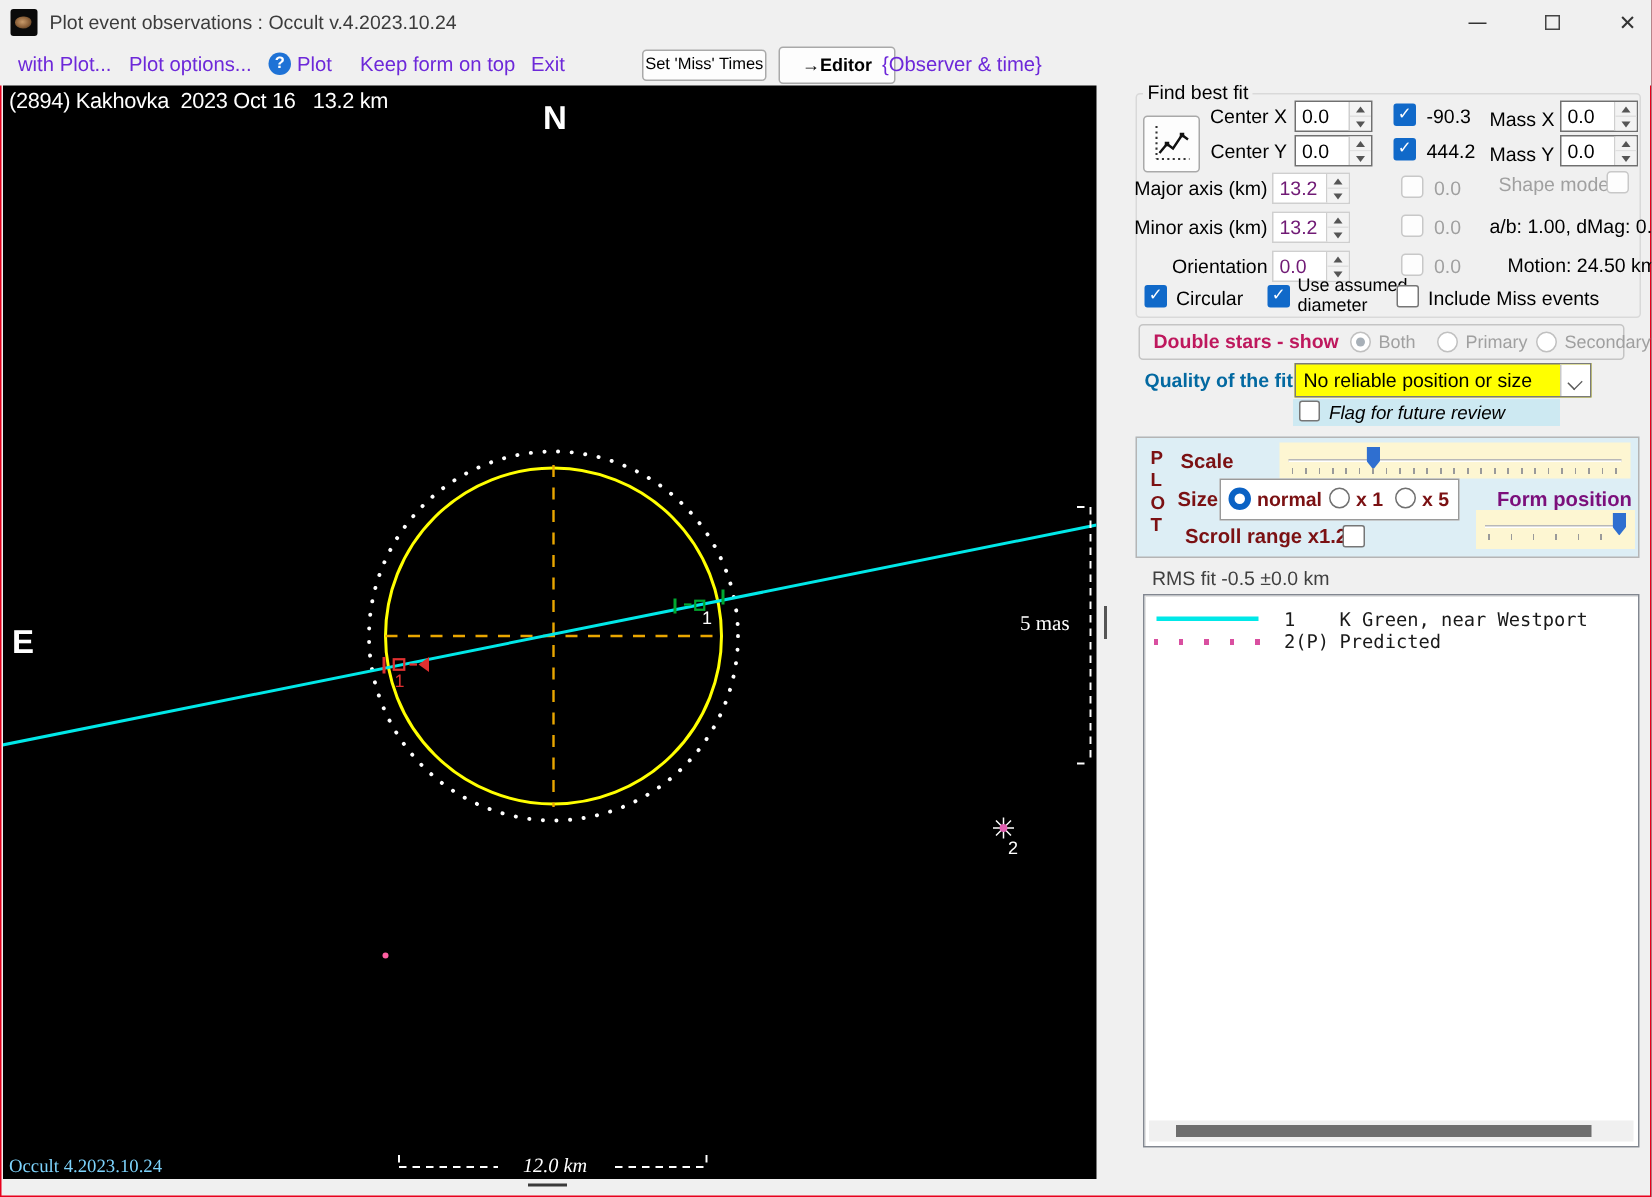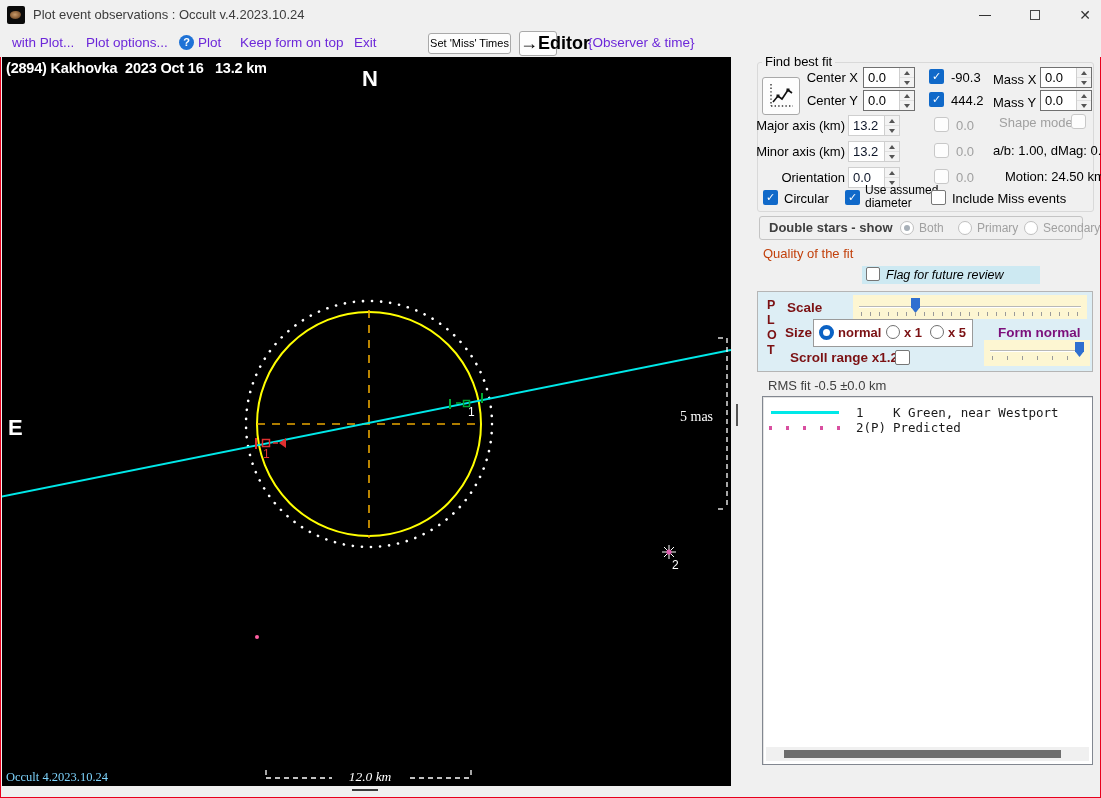--- a/index.html
+++ b/index.html
@@ -23,37 +23,37 @@
   
   .menubar { position:absolute; left:0; top:30px; width:1101px; height:27px; background:#f0f0f0; }
   .menu-item { position:absolute; top:5px; font-size:13.5px; color:#6d28d9; white-space:nowrap; cursor:default; }
   .help-icon { position:absolute; left:179px; top:5px; width:15px; height:15px; border-radius:50%;
                background:#1e72d6; color:#fff; font-size:11px; font-weight:bold; text-align:center; line-height:15px; }
   .tb-btn { position:absolute; background:#fdfdfd; border:1px solid #a9a9a9; border-radius:3px;
             text-align:center; color:#000; }
 
   
   .plot { position:absolute; left:2px; top:57px; width:729px; height:729px; background:#000; }
-  .plot-hdr { position:absolute; left:4px; color:#fff; font-weight:bold; font-size:14.5px; letter-spacing:-0.2px; white-space:pre; }
+  .plot-hdr { position:absolute; left:4px; color:#fff; font-weight:normal; font-size:14.5px; letter-spacing:-0.2px; white-space:pre; }
   .dir-label { position:absolute; color:#fff; font-weight:bold; font-size:22px; }
   .serif { font-family:"Liberation Serif", serif; }
   .plot-num { position:absolute; font-size:12px; }
   .under-dash { position:absolute; left:352px; top:789px; width:26px; height:2px; background:#3a3a3a; }
   .splitter-tick { position:absolute; left:736px; top:404px; width:2px; height:22px; background:#555; }
 
   
   .lbl { position:absolute; font-size:13px; color:#000; white-space:nowrap; }
   .lbl.r { text-align:right; }
   .lbl.dis { color:#a0a0a0; }
   .groupbox { position:absolute; border:1px solid #d9d9d9; border-radius:3px; }
   .gb-label { position:absolute; background:#f0f0f0; padding:0 3px; font-size:13px; color:#000; }
 
   .spin { position:absolute; width:52px; height:21px; background:#fff; border:1px solid #707070; font-size:13px; }
   .spin.dis { border-color:#cfcfcf; }
-  .spin.dis .spin-val { color:#0f172a; }
+  .spin.dis .spin-val { color:#701a75; }
   .spin-val { position:absolute; left:4px; top:2px; color:#000; }
   .spin-btns { position:absolute; right:0; top:0; width:15px; height:100%; border-left:1px solid #cfcfcf; }
   .spin-btns i { position:absolute; left:0; width:100%; height:50%; background:#f3f3f3; }
   .spin-btns i.up { top:0; border-bottom:1px solid #e0e0e0; }
   .spin-btns i.dn { bottom:0; }
   .spin-btns i::after { content:''; position:absolute; left:4px; border-left:3px solid transparent; border-right:3px solid transparent; }
   .spin-btns i.up::after { top:3px; border-bottom:4px solid #555; }
   .spin-btns i.dn::after { top:3px; border-top:4px solid #555; }
 
   .cbx { position:absolute; width:15px; height:15px; border-radius:2px; font-size:11px; line-height:15px;
@@ -121,21 +121,21 @@
   </div>
 
   <div class="menubar">
     <div class="menu-item" style="left:12px;">with Plot...</div>
     <div class="menu-item" style="left:86px;">Plot options...</div>
     <div class="help-icon">?</div>
     <div class="menu-item" style="left:198px;">Plot</div>
     <div class="menu-item" style="left:240px;">Keep form on top</div>
     <div class="menu-item" style="left:354px;">Exit</div>
     <div class="tb-btn" style="left:428px; top:3px; width:83px; height:21px; font-size:11px; line-height:19px;">Set 'Miss' Times</div>
-    <div class="tb-btn" style="left:519px; top:1px; width:38px; height:25px; font-size:18px; font-weight:bold; line-height:23px;">→Editor</div>
+    <div class="tb-btn" style="left:519px; top:1px; width:78px; height:25px; font-size:12px; font-weight:bold; line-height:23px;">→Editor</div>
     <div class="menu-item" style="left:588px;">{Observer &amp; time}</div>
   </div>
 
   <div class="plot">
     <svg width="729" height="729" style="position:absolute;left:0;top:0;">
 
       <circle cx="367" cy="367" r="123" fill="none" stroke="#ffffff" stroke-width="2.6" stroke-dasharray="0.1 9" stroke-linecap="round"></circle>
 
       <circle cx="367" cy="367" r="112" fill="none" stroke="#ffff00" stroke-width="2"></circle>
 
@@ -286,29 +286,33 @@
 
   <span class="cbx on" style="left:763px; top:190px;">✓</span>
   <div class="lbl" style="left:784px; top:191px;">Circular</div>
   <span class="cbx on" style="left:845px; top:190px;">✓</span>
   <div class="lbl" style="left:865px; top:183px; font-size:12px;">Use assumed</div>
   <div class="lbl" style="left:865px; top:196px; font-size:12px;">diameter</div>
   <span class="cbx off" style="left:931px; top:190px;"></span>
   <div class="lbl" style="left:952px; top:191px;">Include Miss events</div>
 
   <div class="groupbox" style="left:759px; top:216px; width:324px; height:24px; border-color:#c4c4c4;"></div>
-  <div class="lbl" style="left:769px; top:220px; color:#404040; font-weight:bold;">Double stars - show</div>
+  <div class="lbl" style="left:769px; top:220px; color:#be185d; font-weight:bold;">Double stars - show</div>
   <span class="rad dis dis-sel" style="left:900px; top:221px;"></span>
   <div class="lbl dis" style="left:919px; top:221px; font-size:12px;">Both</div>
   <span class="rad dis" style="left:958px; top:221px;"></span>
   <div class="lbl dis" style="left:977px; top:221px; font-size:12px;">Primary</div>
   <span class="rad dis" style="left:1024px; top:221px;"></span>
   <div class="lbl dis" style="left:1043px; top:221px; font-size:12px;">Secondary</div>
 
-  <div class="lbl" style="left:763px; top:246px; color:#c2410c; font-weight:normal;">Quality of the fit</div>
+  <div class="lbl" style="left:763px; top:246px; color:#0369a1; font-weight:bold;">Quality of the fit</div>
+  <div class="dropdown" style="left:863px; top:242px; width:198px;">
+    <span class="dd-text">No reliable position or size</span>
+    <span class="dd-btn"></span>
+  </div>
   <div class="flag-strip" style="left:862px; top:266px; width:178px; height:18px;"></div>
   <span class="cbx off" style="left:866px; top:267px; width:14px; height:14px;"></span>
   <div class="flag-label" style="left:886px; top:268px;">Flag for future review</div>
 
   <div class="plot-panel">
     <div class="plot-letter" style="top:6px;">P</div>
     <div class="plot-letter" style="top:21px;">L</div>
     <div class="plot-letter" style="top:36px;">O</div>
     <div class="plot-letter" style="top:51px;">T</div>
 
@@ -321,21 +325,21 @@
 
     <div class="lbl maroon" style="left:27px; top:33px; font-size:13.5px;">Size</div>
     <div class="size-box" style="left:55px; top:27px; width:160px; height:28px;"></div>
     <span class="rad sel" style="left:61px; top:33px;"></span>
     <div class="lbl maroon" style="left:80px; top:33px;">normal</div>
     <span class="rad" style="left:128px; top:33px;"></span>
     <div class="lbl maroon" style="left:146px; top:33px;">x 1</div>
     <span class="rad" style="left:172px; top:33px;"></span>
     <div class="lbl maroon" style="left:190px; top:33px;">x 5</div>
 
-    <div class="lbl purple" style="left:240px; top:33px; font-size:13.5px;">Form normal</div>
+    <div class="lbl purple" style="left:240px; top:33px; font-size:13.5px;">Form position</div>
     <div class="slider" style="left:226px; top:48px; width:106px; height:26px;">
       <span class="groove" style="top:10px;"></span>
       <span class="thumb" style="left:91px; top:2px;"></span>
       <span class="ticks" style="top:16px; background:repeating-linear-gradient(90deg,#9a9a9a 0 1px,transparent 1px 15px);"></span>
     </div>
 
     <div class="lbl maroon" style="left:32px; top:58px; font-size:13.5px;">Scroll range x1.25</div>
     <span class="cbx off" style="left:137px; top:58px;"></span>
   </div>
 

